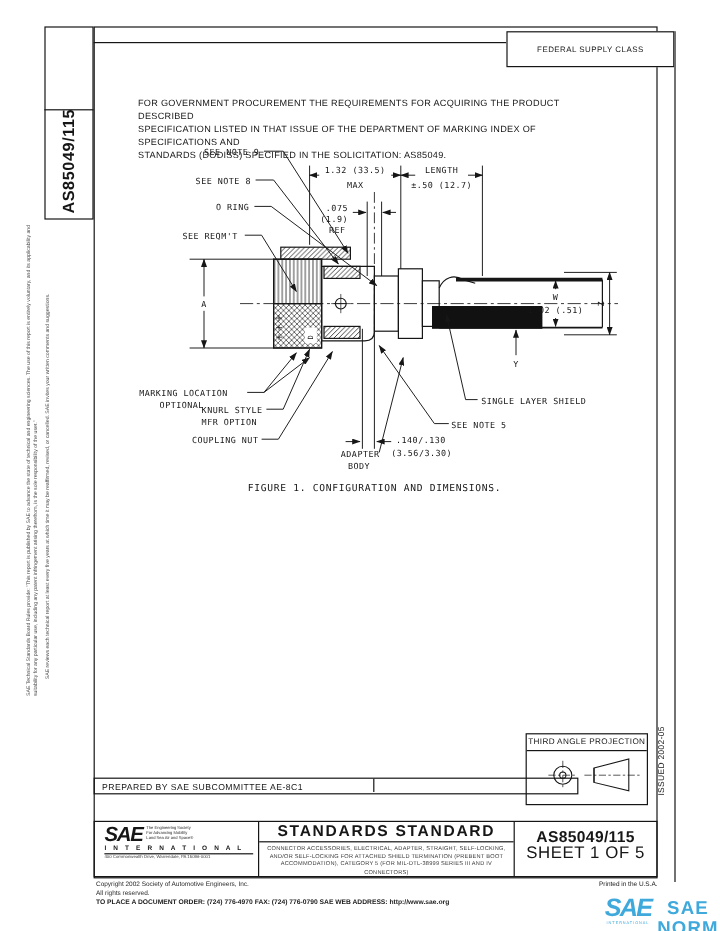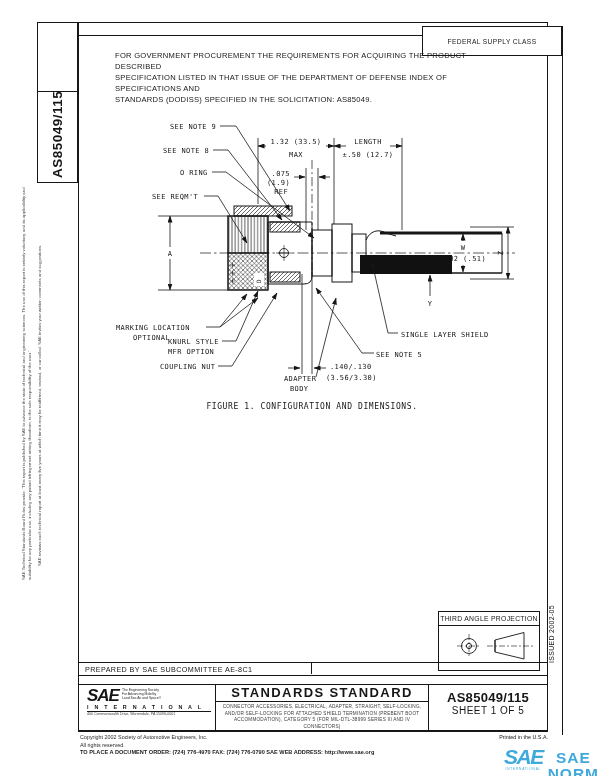--- a/index.html
+++ b/index.html
@@ -14,21 +14,21 @@
   .tiny{font-size:4.3px;line-height:6px;color:#4a4a4a;white-space:normal;}
   .tabtext{font-weight:bold;font-size:13.5px;letter-spacing:.5px;white-space:nowrap;}
   .fsc{font-size:6.6px;letter-spacing:.4px;display:flex;align-items:center;justify-content:center;}
   .projhdr{font-size:6.8px;letter-spacing:.3px;text-align:center;line-height:14px;border-bottom:1.4px solid #161616;height:14px;box-sizing:border-box;}
   .prep{font-size:7.2px;letter-spacing:.4px;line-height:13px;padding-left:6px;}
   .tb{display:flex;box-sizing:border-box;}
   .tb-cell{box-sizing:border-box;height:100%;}
   .aero{font-weight:bold;font-size:13px;letter-spacing:1.4px;text-align:center;line-height:16px;border-bottom:1.3px solid #161616;}
   .spec-lines{font-size:4.7px;line-height:6.6px;text-align:center;color:#3c3c3c;letter-spacing:.2px;margin-top:2px;}
   .docnum{font-weight:bold;font-size:13px;text-align:center;line-height:15px;margin-top:5px;letter-spacing:.3px;}
-  .sheetnum{font-size:10px;text-align:center;line-height:11px;letter-spacing:.5px;}
+  .sheetnum{font-size:14px;text-align:center;line-height:11px;letter-spacing:.5px;}
   .saelogo{font-style:italic;font-weight:900;font-size:17px;letter-spacing:-1px;line-height:16px;}
   .sae-tag{font-size:3.4px;line-height:3.9px;color:#2a2a2a;}
   .intl{font-size:5.4px;letter-spacing:2.2px;font-weight:bold;line-height:7px;}
   .addr{font-size:3.6px;color:#3c3c3c;line-height:5px;}
   .foot{font-size:5.4px;color:#2a2a2a;line-height:7.5px;}
   .footbold{font-size:5.6px;font-weight:bold;color:#1c1c1c;}
   .wm-blue{color:#3fa9dc;}
   .wm-sae{font-style:italic;font-weight:900;font-size:21px;letter-spacing:-1.5px;line-height:20px;}
   .wm-norm{font-weight:900;font-size:15.5px;letter-spacing:1px;line-height:16px;}
   .wm-tiny{font-size:3.2px;letter-spacing:.8px;line-height:4px;}
@@ -45,23 +45,23 @@
 <div class="abs rot tabtext" style="left:50px;top:178px;">AS85049/115</div>
 
 <div class="abs frame" style="left:78px;top:22px;width:470px;height:710px;"></div>
 <div class="abs hline" style="left:78px;top:35px;width:344px;"></div>
 <div class="abs vline" style="left:562px;top:26px;height:709px;"></div>
 
 <div class="abs frame fsc" style="left:422px;top:26px;width:140px;height:30px;background:#fff;">
   <span>FEDERAL SUPPLY CLASS</span>
 </div>
 
-<div class="abs para" style="left:115px;top:50px;width:400px;">
+<div class="abs para" style="left:115px;top:80px;width:400px;">
   <div>FOR GOVERNMENT PROCUREMENT THE REQUIREMENTS FOR ACQUIRING THE PRODUCT DESCRIBED</div>
-  <div>SPECIFICATION LISTED IN THAT ISSUE OF THE DEPARTMENT OF DEFENSE INDEX OF SPECIFICATIONS AND</div>
+  <div>SPECIFICATION LISTED IN THAT ISSUE OF THE DEPARTMENT OF MARKING INDEX OF SPECIFICATIONS AND</div>
   <div>STANDARDS (DODISS) SPECIFIED IN THE SOLICITATION:  AS85049.</div>
 </div>
 
 <svg class="abs" style="left:0;top:0;" width="600" height="776" viewBox="0 0 600 776">
   <defs>
     <marker id="arr" markerWidth="7" markerHeight="5" refX="6.5" refY="2.5" orient="auto-start-reverse" markerUnits="userSpaceOnUse">
       <path d="M0,0 L7,2.5 L0,5 z" fill="#161616"></path>
     </marker>
     <pattern id="hv" width="3.2" height="3.2" patternUnits="userSpaceOnUse">
       <path d="M1.6,0 V3.2" stroke="#222" stroke-width="0.7"></path>
@@ -203,21 +203,21 @@
       <path d="M18,20 h24 M30,8 v24" stroke-width="0.6" stroke-dasharray="6 2 2 2"></path>
       <path d="M56,14 L85,6.5 L85,33 L56,26 Z"></path>
       <line x1="56" y1="14" x2="56" y2="26"></line>
       <path d="M48,20 h46" stroke-width="0.6" stroke-dasharray="6 2 2 2"></path>
     </g>
   </svg>
 </div>
 
 <div class="abs rot" style="left:548px;top:663px;width:74px;font-size:7px;letter-spacing:.3px;white-space:nowrap;">ISSUED 2002-05</div>
 
-<div class="abs frame" style="left:78px;top:662px;width:470px;height:14px;">
+<div class="abs frame" style="left:78px;top:648px;width:404px;height:14px;">
   <div class="prep">PREPARED BY SAE SUBCOMMITTEE AE-8C1</div>
   <div class="abs vline" style="left:232px;top:0;height:11px;"></div>
 </div>
 
 <div class="abs frame tb" style="left:78px;top:684px;width:470px;height:47px;">
 
   <div class="tb-cell" style="width:137px;border-right:1.5px solid #161616;padding:3px 4px 0 8px;">
     <div style="display:flex;align-items:flex-start;gap:3px;">
       <span class="saelogo">SAE</span>
       <span style="display:inline-block;padding-top:1px;">

